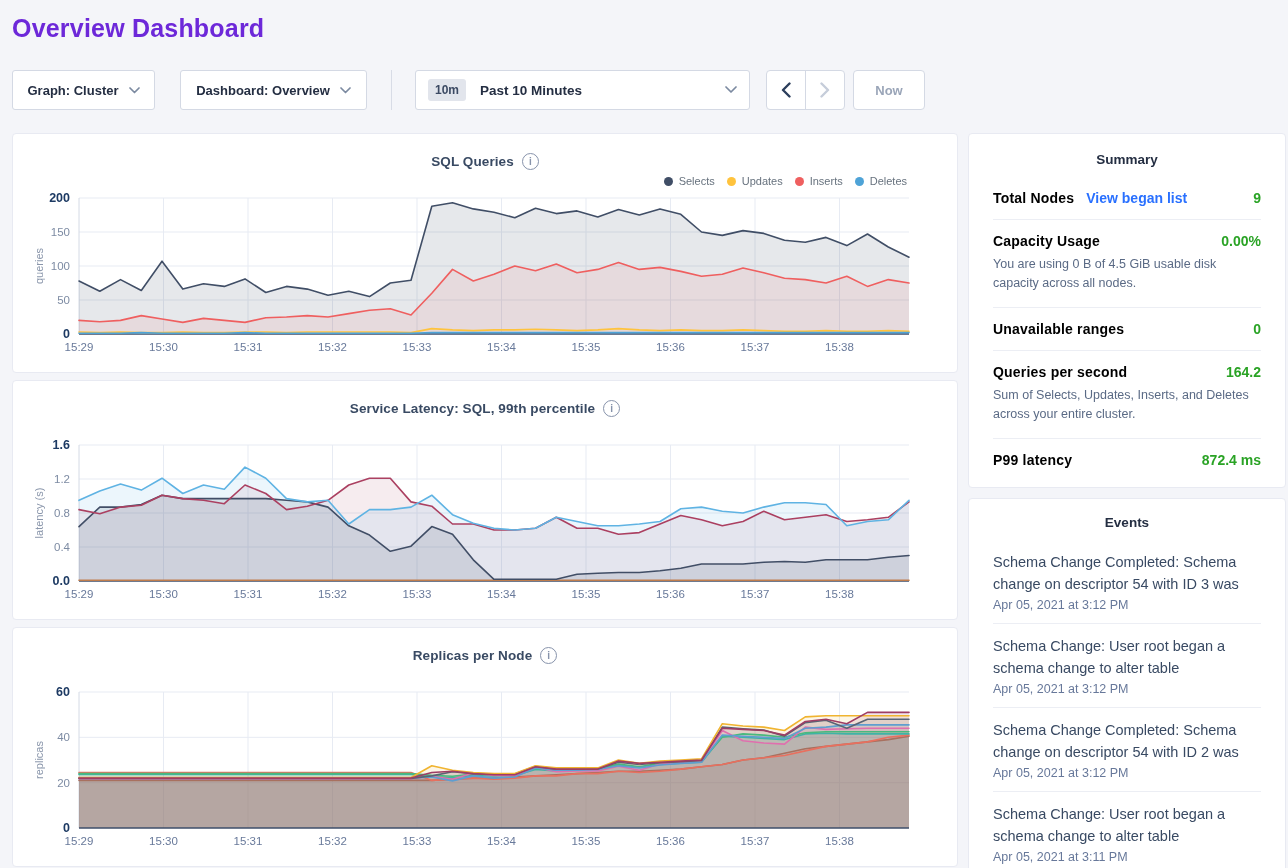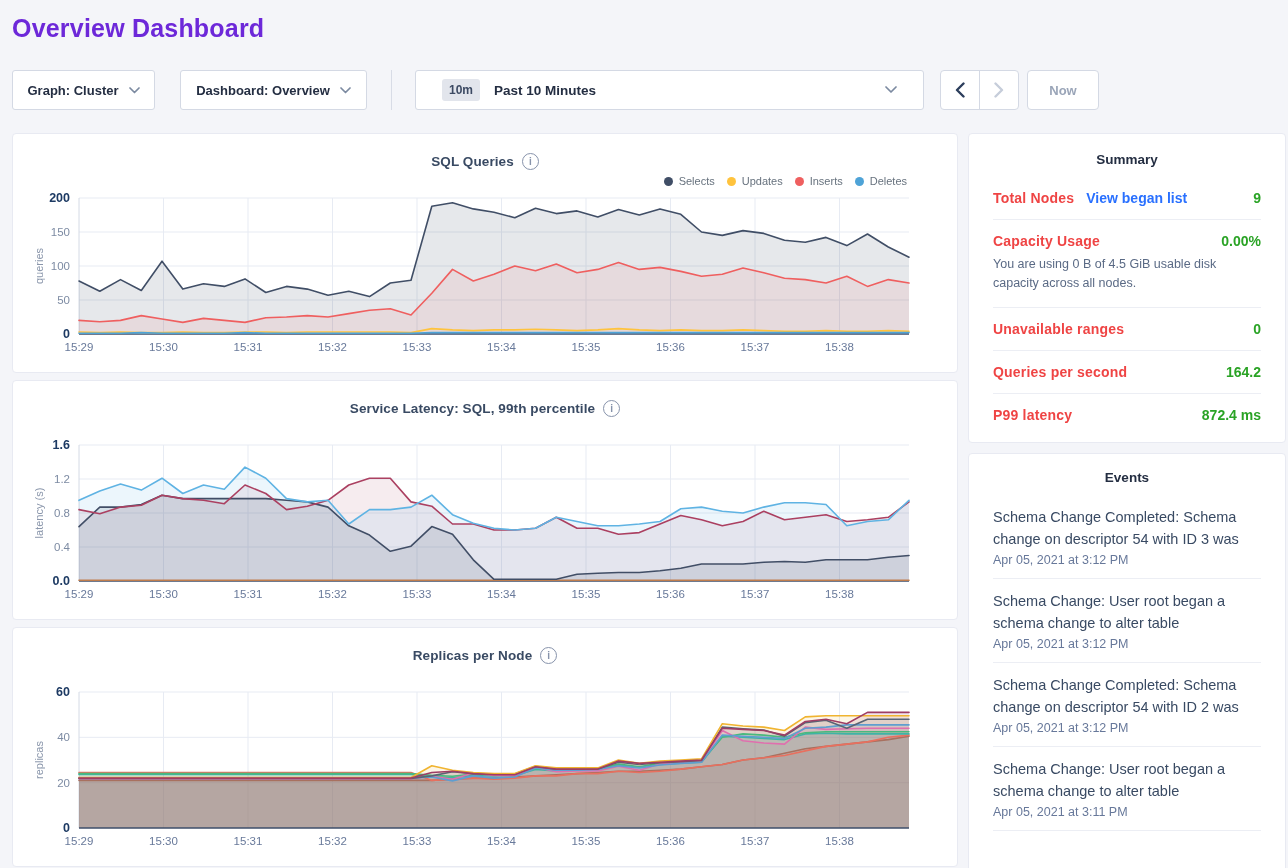--- a/index.html
+++ b/index.html
@@ -18,22 +18,22 @@
   .controls{display:flex;align-items:center;height:40px;margin:27px 12px 16px 12px;}
   .dropdown{
     height:40px;background:#fff;border:1px solid #d4d9e4;border-radius:3px;
     display:flex;align-items:center;justify-content:center;gap:10px;
     font-size:13px;font-weight:700;color:#242e42;cursor:pointer;box-sizing:border-box;
   }
   .dd-graph{width:143px;}
   .dd-dash{width:187px;margin-left:25px;}
   .v-divider{width:1px;height:40px;background:#d8dce6;margin-left:24px;margin-right:23px;}
   .time-picker{
-    width:509px;height:40px;background:#fff;border:1px solid #d4d9e4;border-radius:3px;
-    display:flex;align-items:center;box-sizing:border-box;padding:0 26px;cursor:pointer;
+    width:335px;height:40px;background:#fff;border:1px solid #d4d9e4;border-radius:3px;
+    display:flex;align-items:center;box-sizing:border-box;padding:0 12px;cursor:pointer;
   }
   .time-badge{
     background:#e2e5ec;border-radius:3px;font-size:12px;font-weight:700;color:#3c4a63;
     padding:4px 7px;margin-right:14px;
   }
   .time-label{font-size:13.5px;font-weight:700;color:#242e42;flex:1;}
   .chev{flex:none;}
   .nav-group{
     display:flex;height:40px;margin-left:16px;background:#fff;
     border:1px solid #d4d9e4;border-radius:4px;box-sizing:border-box;overflow:hidden;
@@ -65,21 +65,21 @@
   }
   .legend-item{display:flex;align-items:center;gap:6px;font-size:11px;color:#67727e;}
   .dot{width:9px;height:9px;border-radius:50%;display:inline-block;}
   svg text{font-family:"Liberation Sans",sans-serif;}
   
   .summary-card{padding:16px 24px 6px 24px;}
   .panel-title{font-size:13.5px;font-weight:700;text-align:center;color:#242e42;margin:2px 0 10px 0;}
   .s-item{padding:13px 0;border-bottom:1px solid #eceef4;}
   .s-item:last-child{border-bottom:none;}
   .s-row{display:flex;align-items:baseline;}
-  .s-label{font-size:14px;font-weight:700;color:#ef4444;letter-spacing:.2px;text-align:right;}
+  .s-label{font-size:14px;font-weight:700;color:#000000;letter-spacing:.2px;text-align:right;}
   .s-link{font-size:14px;font-weight:700;color:#2970ff;margin-left:12px;cursor:pointer;text-decoration:none;}
   .s-value{font-size:14px;font-weight:700;color:#2aa325;margin-left:auto;}
   .s-desc{font-size:12.5px;color:#5a6a85;line-height:1.55;margin:6px 0 0 0;}
   
   .events-card{margin-top:10px;padding:14px 24px;height:420px;overflow:hidden;}
   .e-item{padding:11px 0;border-bottom:1px solid #eceef4;}
   .e-line{display:block;font-size:14.5px;color:#394a63;line-height:22px;}
   .e-time{font-size:12.5px;color:#67789a;margin-top:3px;}
 </style>
 </head>
@@ -325,20 +325,21 @@
           <span class="s-label">Unavailable ranges</span>
           <span class="s-value">0</span>
         </div>
       </div>
 
       <div class="s-item">
         <div class="s-row">
           <span class="s-label">Queries per second</span>
           <span class="s-value">164.2</span>
         </div>
+        <p class="s-desc">Sum of Selects, Updates, Inserts, and Deletes across your entire cluster.</p>
       </div>
 
       <div class="s-item">
         <div class="s-row">
           <span class="s-label">P99 latency</span>
           <span class="s-value">872.4 ms</span>
         </div>
       </div>
     </div>
 

